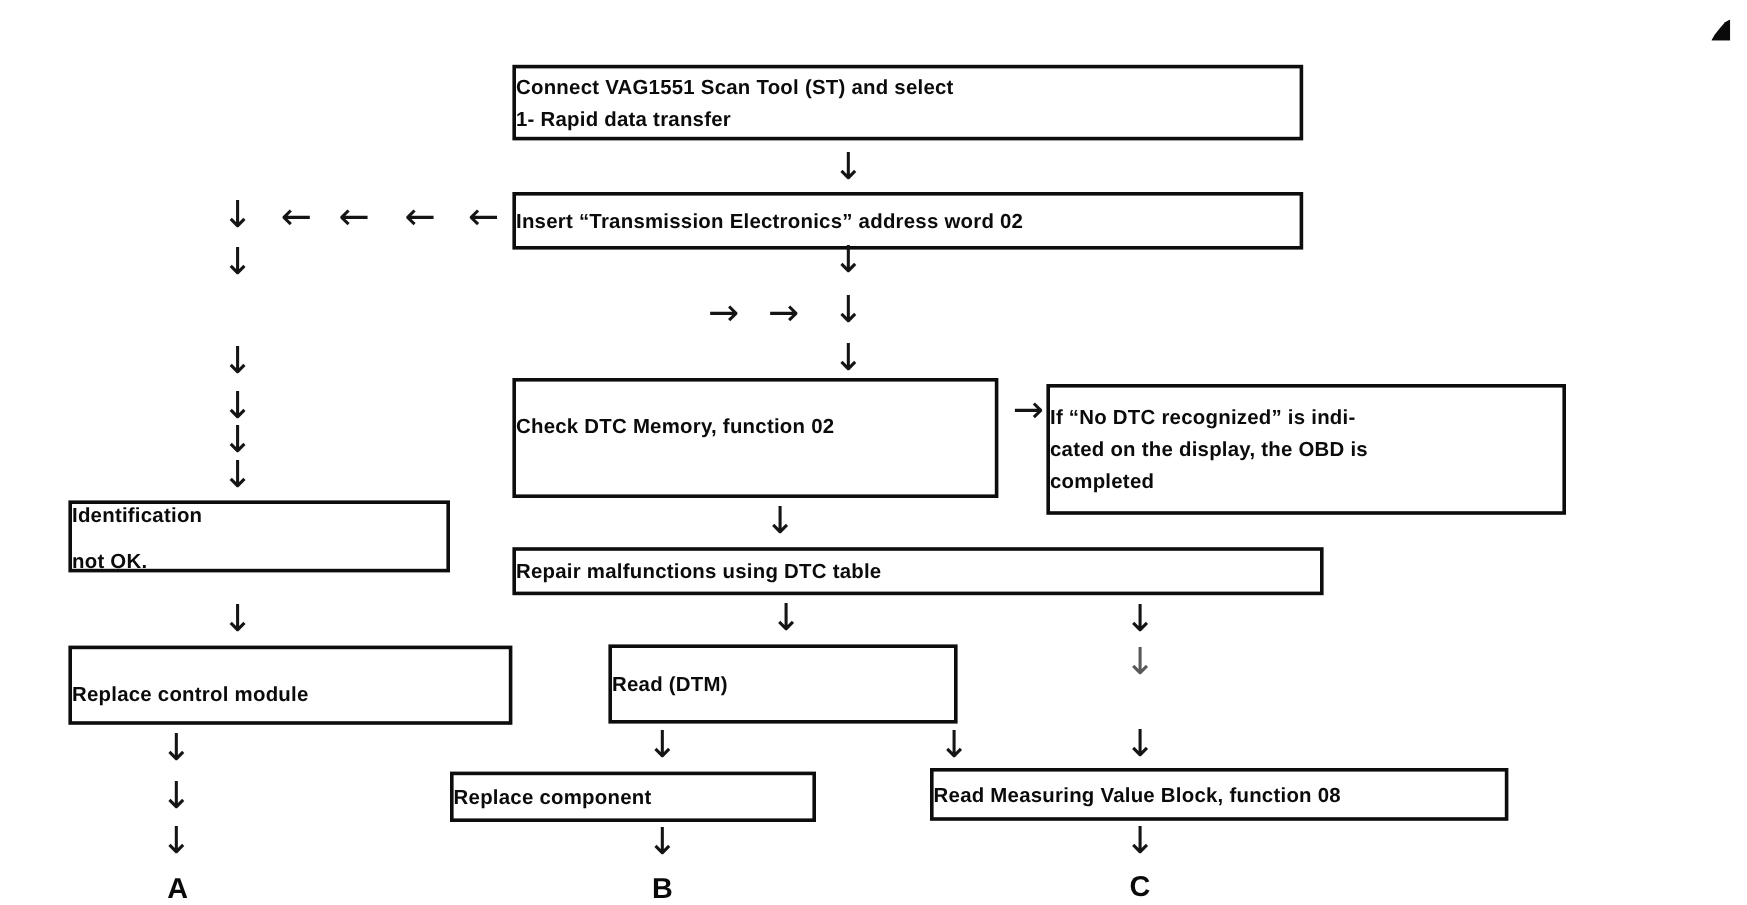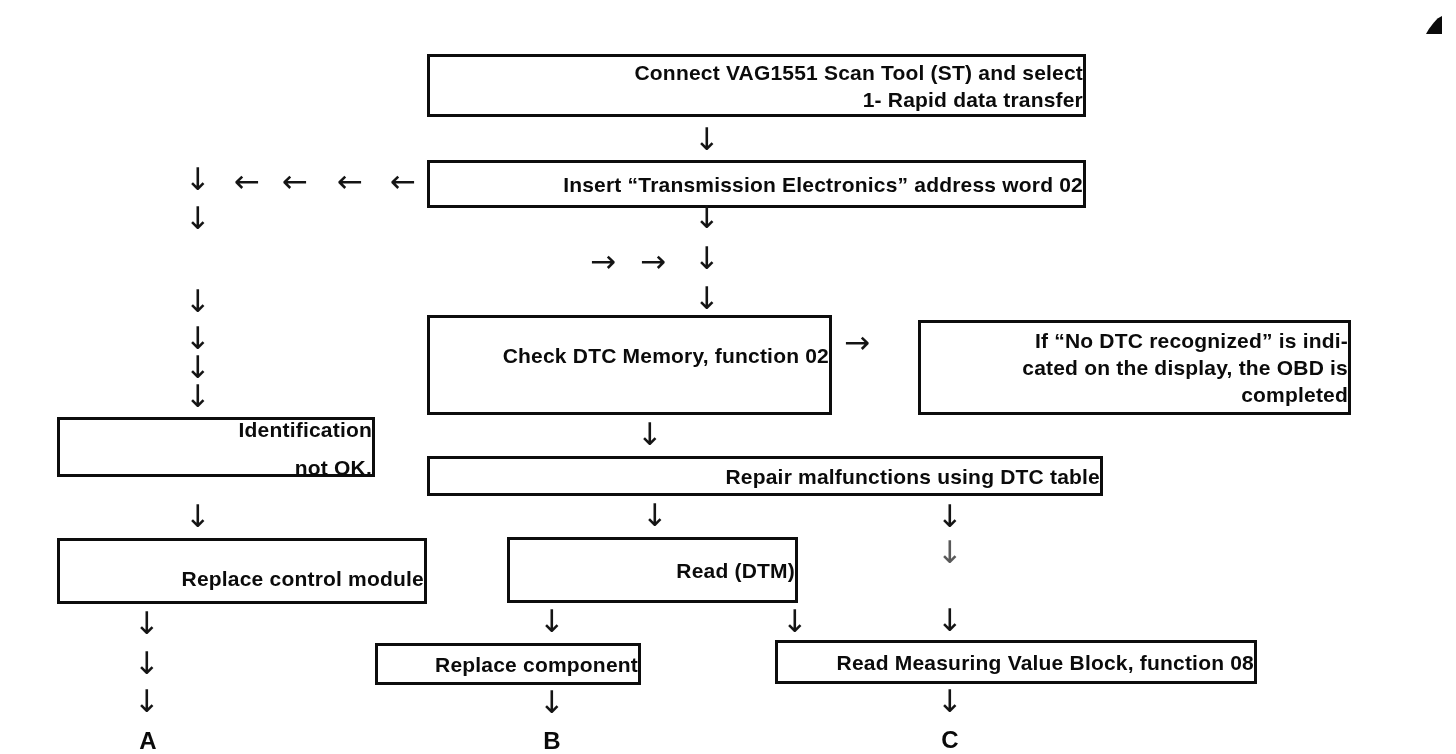--- a/index.html
+++ b/index.html
@@ -1,22 +1,22 @@
 <!DOCTYPE html>
 <html><head>
 <meta charset="utf-8">
 <style>
   *{margin:0;padding:0;box-sizing:border-box}
   html,body{width:1456px;height:754px;background:#ffffff;overflow:hidden}
   body{font-family:"Liberation Sans","DejaVu Sans",sans-serif;color:#0b0b0b;position:relative}
   .canvas{position:absolute;inset:0;background:#ffffff}
   .box{
     position:absolute;border:3px solid #0d0d0d;background:#fff;
-    display:flex;flex-direction:column;align-items:flex-end;justify-content:center;
-    font-weight:700;font-size:21px;line-height:27px;text-align:center;
+    display:flex;flex-direction:column;align-items:flex-start;justify-content:center;
+    font-weight:700;font-size:17px;line-height:27px;text-align:center;
     letter-spacing:.2px;color:#0b0b0b;
   }
   .box.tstart{justify-content:flex-start;padding-top:24px}
   .box.spread{row-gap:11px;padding-top:2px}
   .arrow{
     position:absolute;transform:translateX(-50%);
     font-size:31px;line-height:1;font-weight:400;color:#141414;
     font-family:"DejaVu Sans",sans-serif;
   }
   .arrow.faint{opacity:.7}
@@ -41,21 +41,21 @@
 
   <div class="box" style="left:427px;top:160px;width:659px;height:48px">
     <span>Insert “Transmission Electronics” address word 02</span>
   </div>
 
 
   <div class="box tstart" style="left:427px;top:315px;width:405px;height:100px">
     <span>Check DTC Memory, function 02</span>
   </div>
 
-  <div class="box" style="left:918px;top:320px;width:433px;height:95px">
+  <div class="box" style="left:872px;top:320px;width:433px;height:109px">
     <span>If “No DTC recognized” is indi-</span>
     <span>cated on the display, the OBD is</span>
     <span>completed</span>
   </div>
 
   <div class="box spread" style="left:57px;top:417px;width:318px;height:60px">
     <span>Identification</span>
     <span>not OK.</span>
   </div>
 
@@ -64,21 +64,21 @@
   </div>
 
   <div class="box" style="left:427px;top:456px;width:676px;height:40px">
     <span>Repair malfunctions using DTC table</span>
   </div>
 
   <div class="box" style="left:507px;top:537px;width:291px;height:66px">
     <span>Read (DTM)</span>
   </div>
 
-  <div class="box" style="left:375px;top:643px;width:266px;height:42px">
+  <div class="box" style="left:375px;top:643px;width:305px;height:42px">
     <span>Replace component</span>
   </div>
 
   <div class="box" style="left:775px;top:640px;width:482px;height:44px">
     <span>Read Measuring Value Block, function 08</span>
   </div>
 
   <div class="arrow" style="left:707px;top:124px">↓</div>
   <div class="arrow" style="left:707px;top:202px">↓</div>
   <div class="arrow" style="left:707px;top:243px">↓</div>

